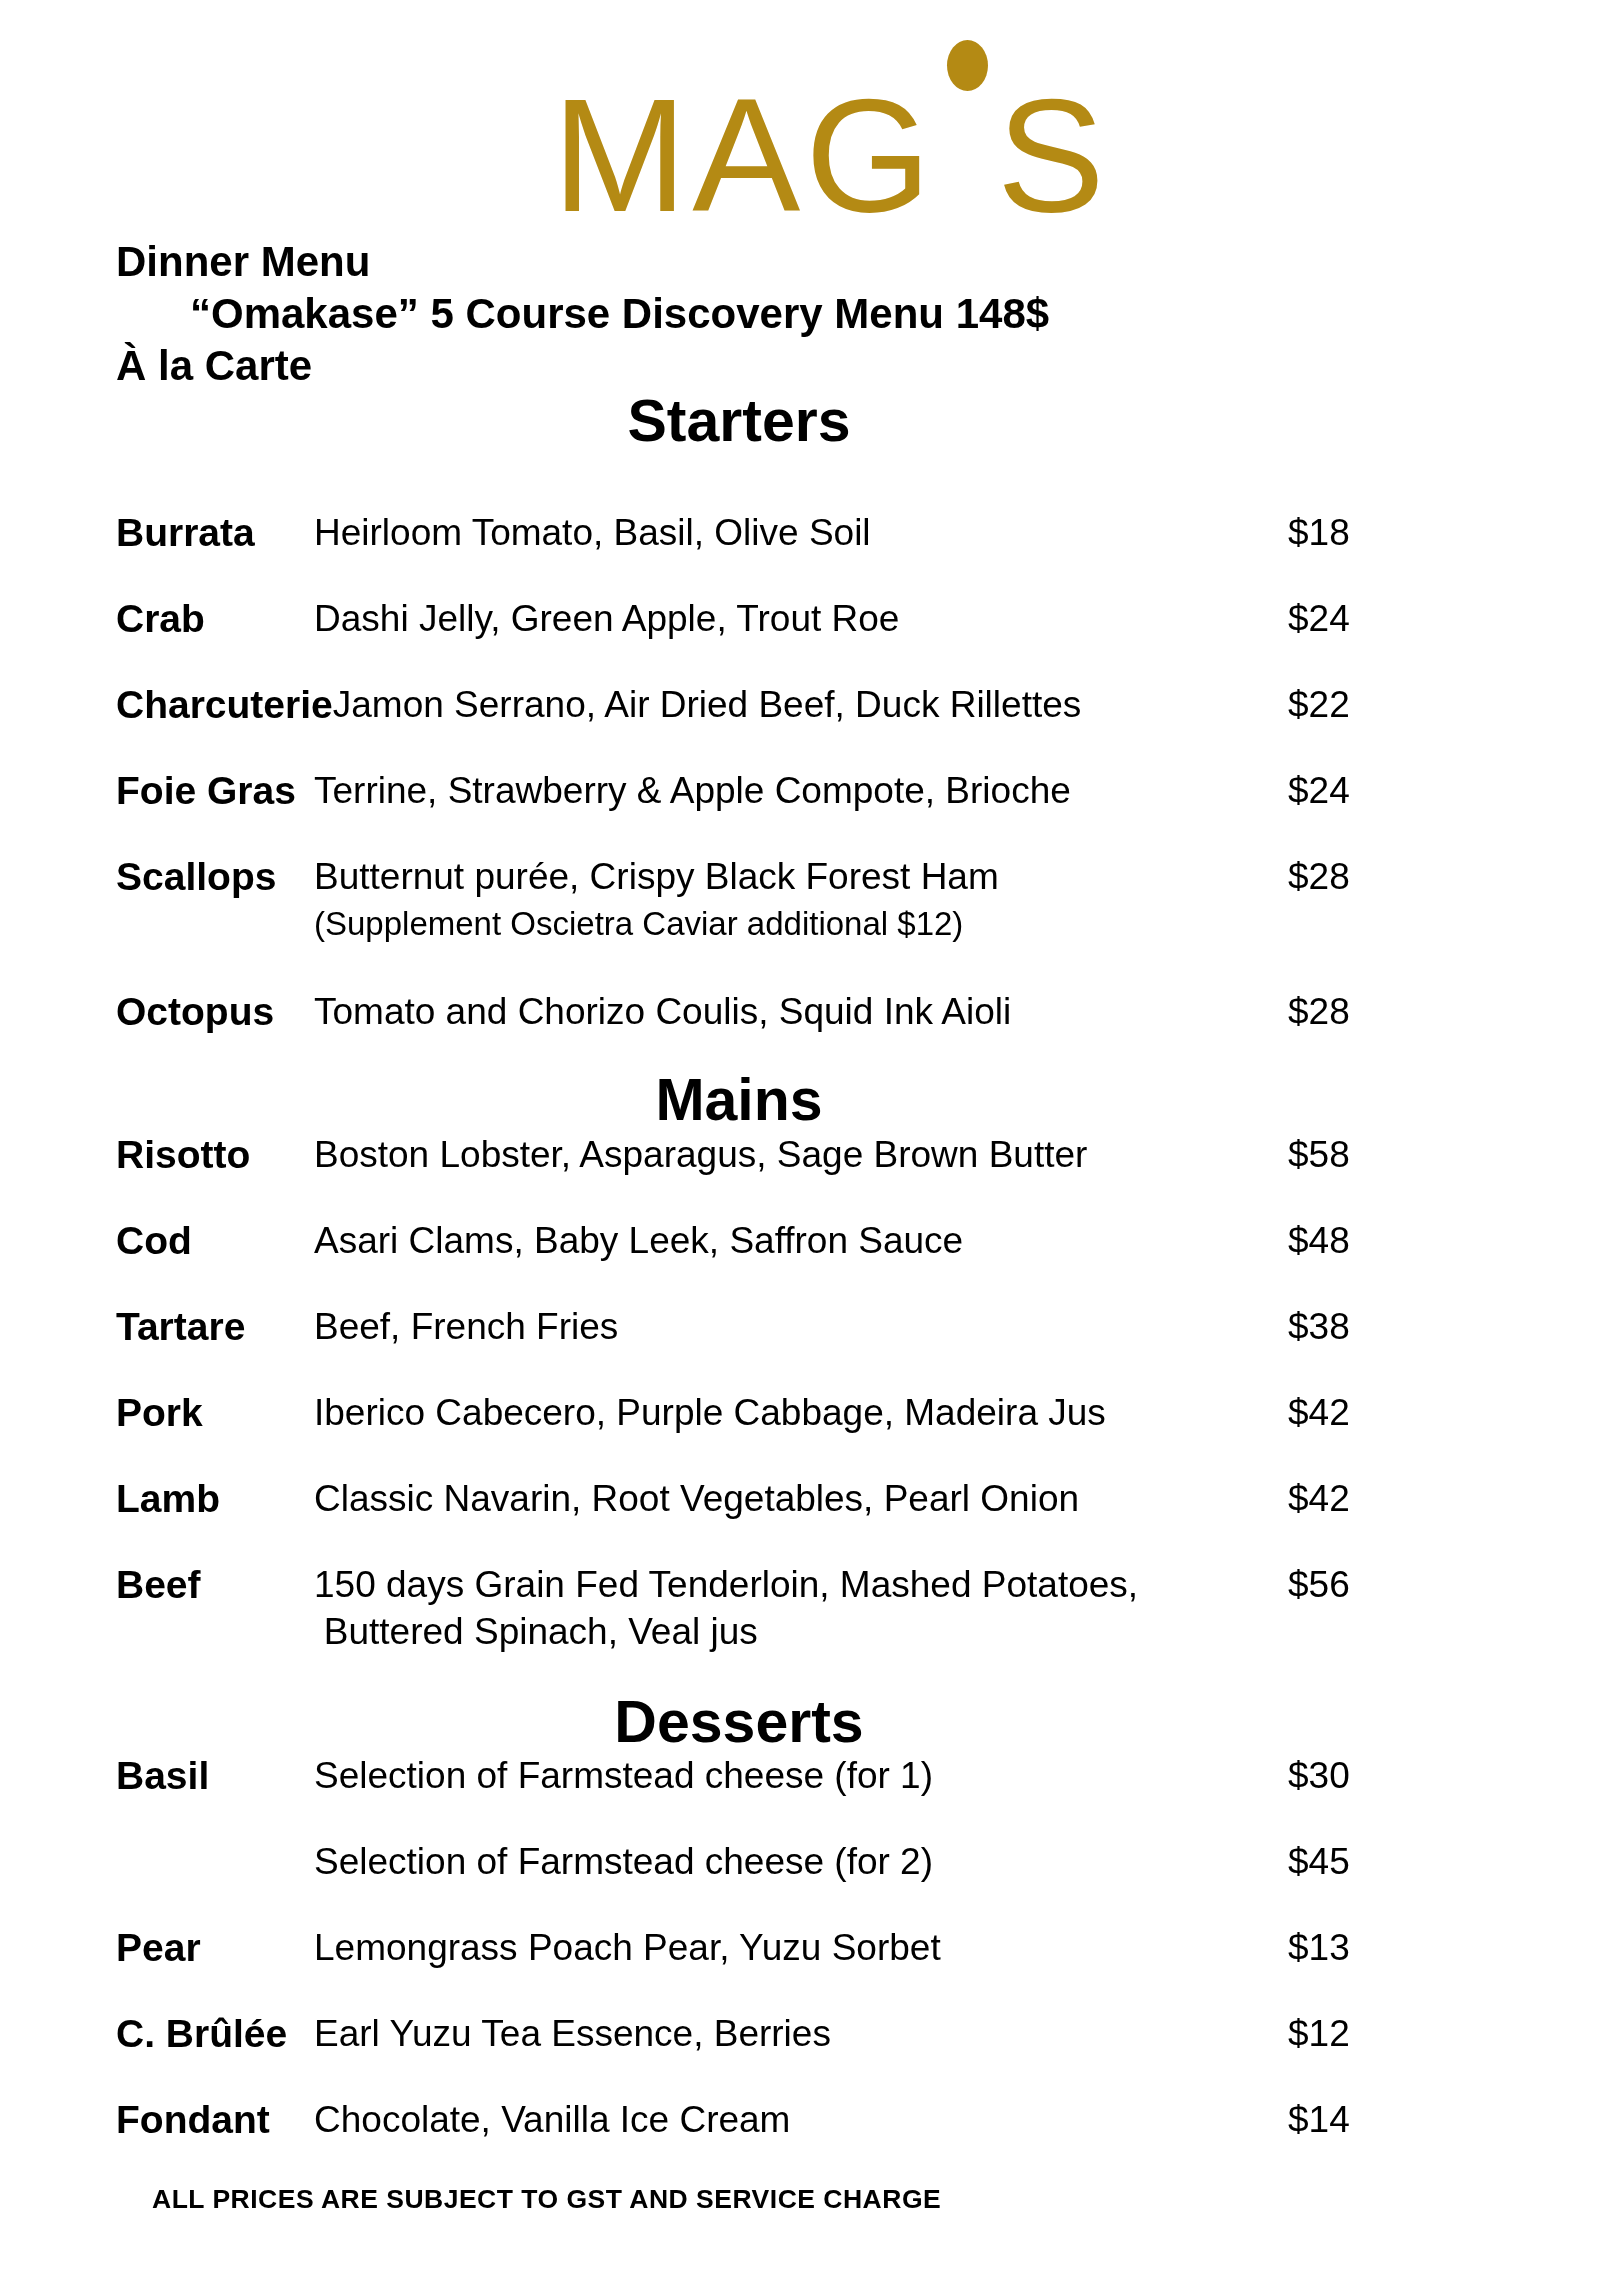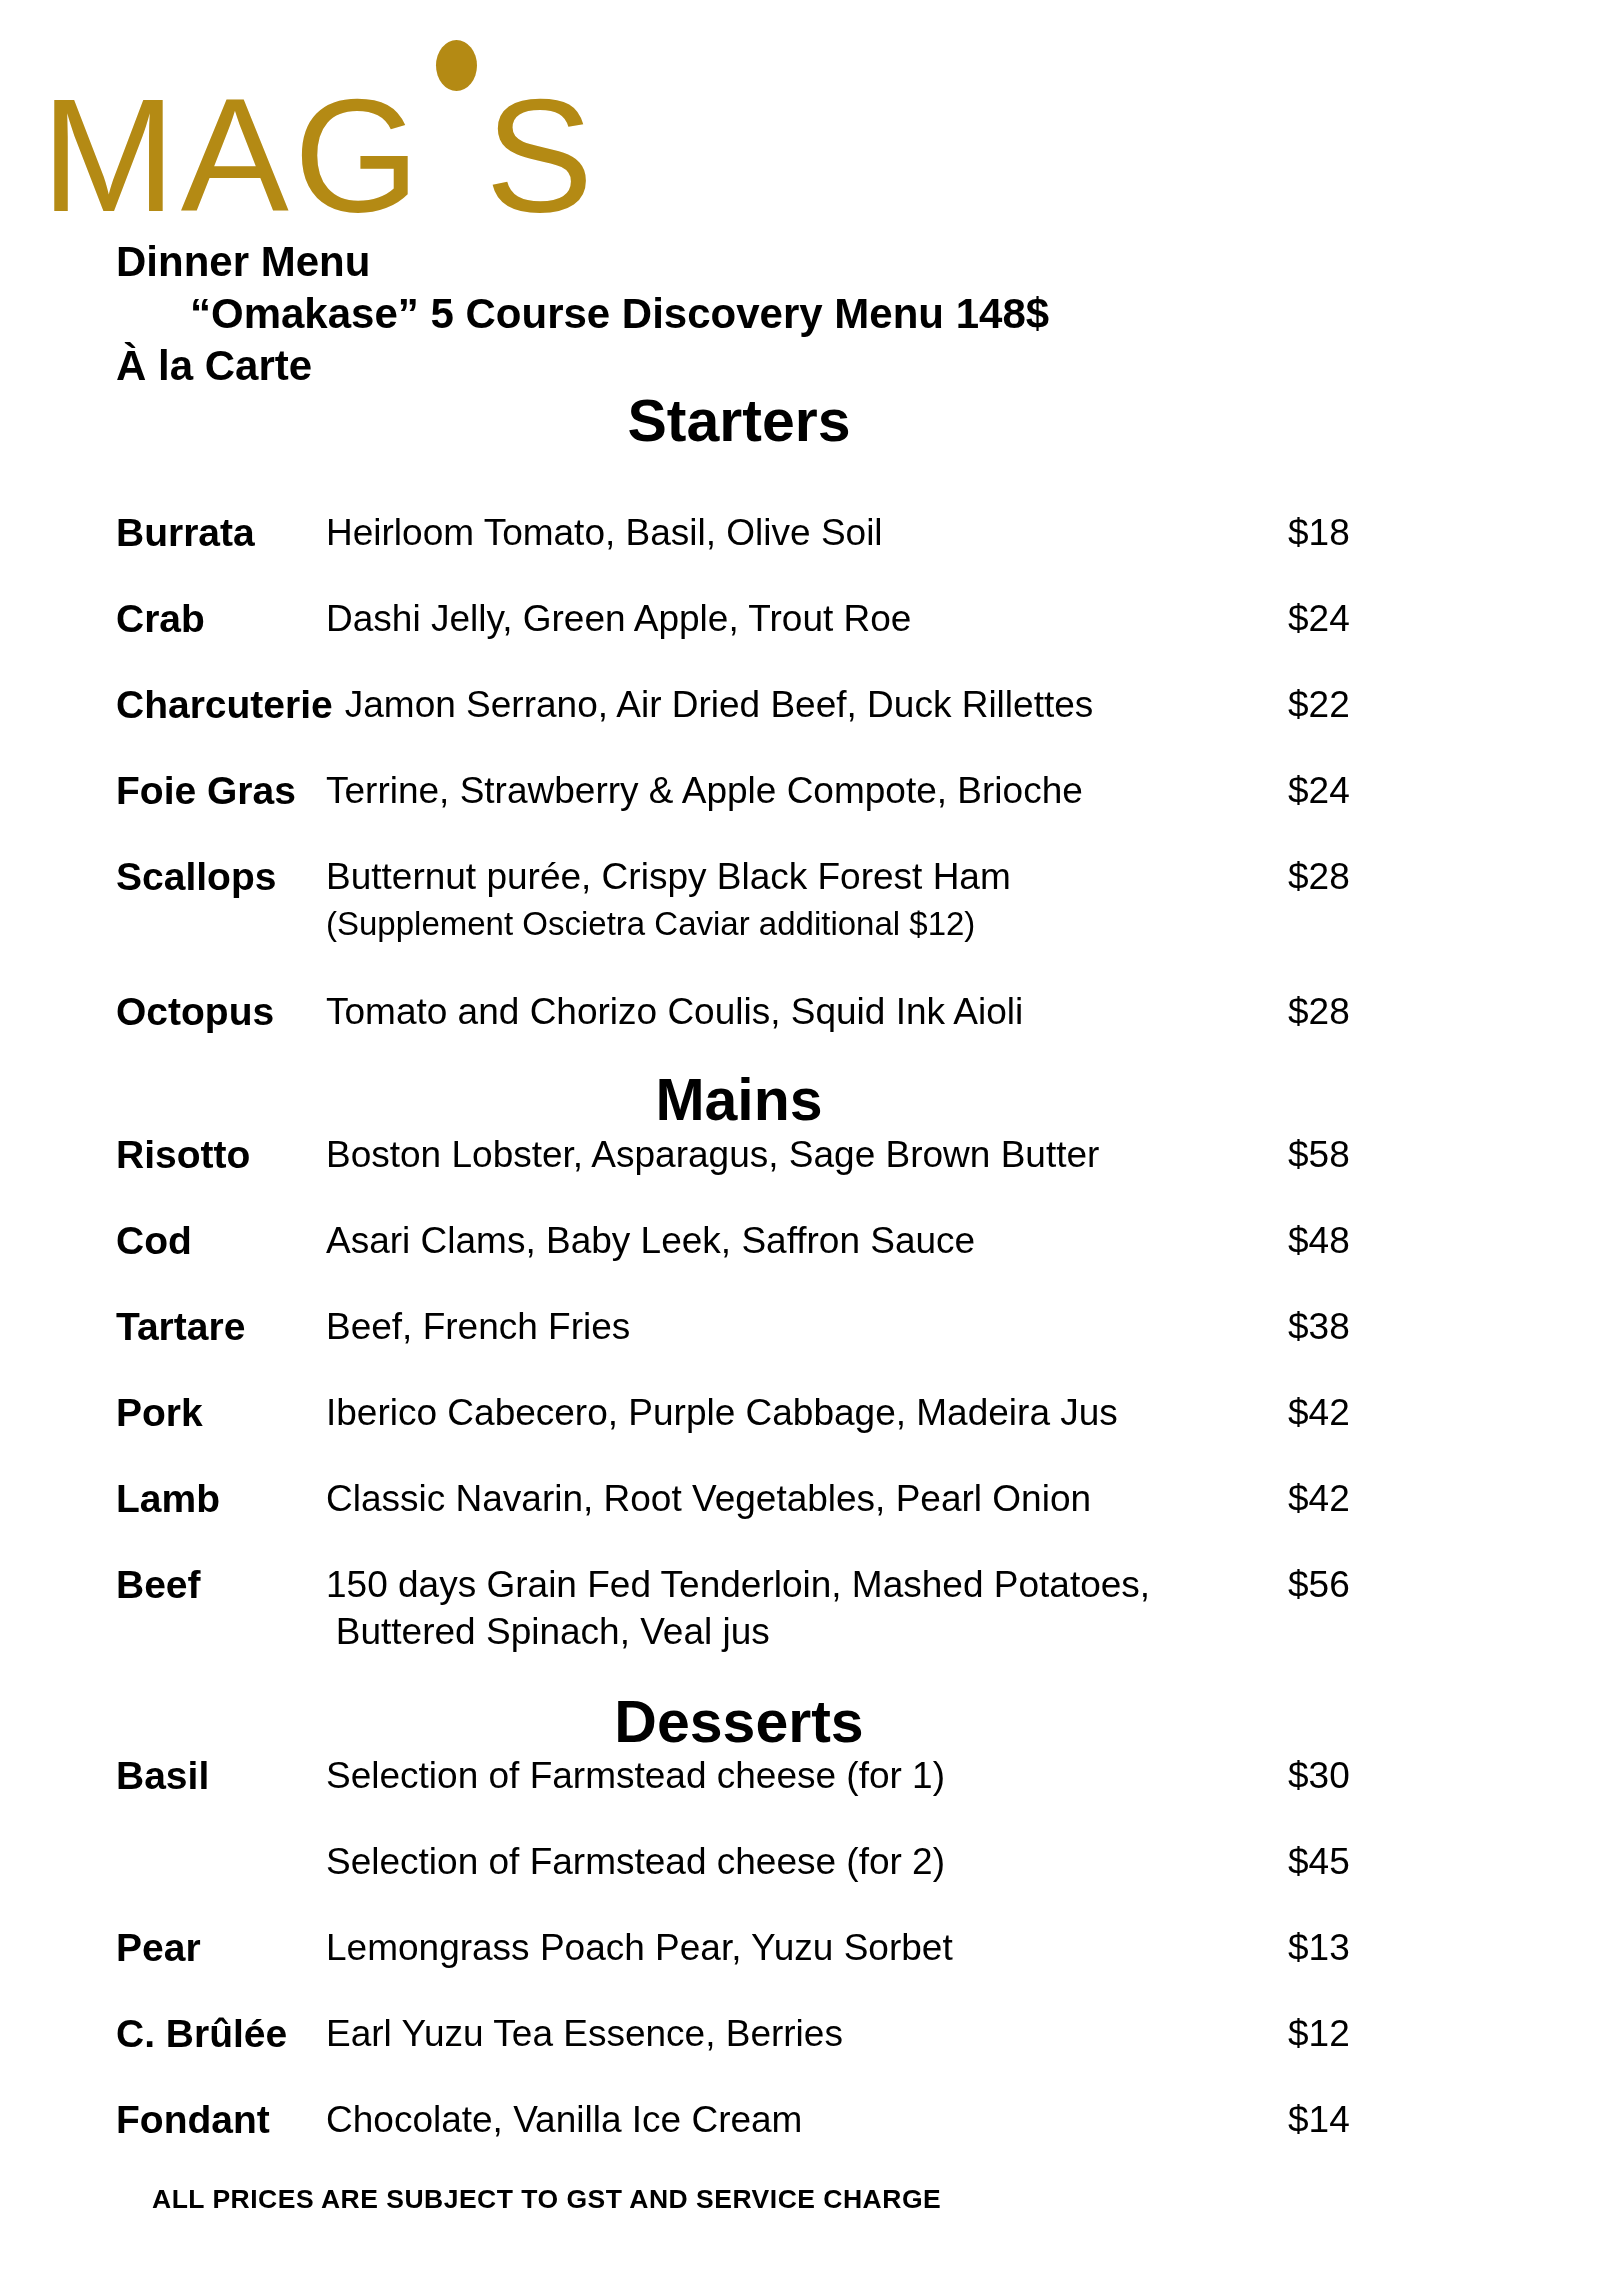--- a/index.html
+++ b/index.html
@@ -11,20 +11,21 @@
     width: 1621px;
     height: 2293px;
     position: relative;
     overflow: hidden;
     font-family: "Liberation Sans", sans-serif;
     color: #000000;
   }
   
   .logo-wrap {
     margin-top: 78px;
+    text-align: center;
     line-height: 0.95;
     white-space: nowrap;
     margin-left: 41px;
   }
   .logo-text {
     font-size: 162px;
     font-weight: 300;
     letter-spacing: 4.9px;
     color: var(--gold, #B48A14);
   }
@@ -71,21 +72,20 @@
   }
   .item-name {
     font-weight: 700;
     font-size: 39px;
     min-width: 198px;
     flex-shrink: 0;
   }
   .item-desc {
     flex: 1;
     padding-right: 15.7px;
-    margin-left: 12px;
   }
   .item-desc-line2 {
     line-height: 49px;
     padding-left: 9.8px;
   }
   .item-note {
     font-size: 33px;
     line-height: 49px;
   }
   .item-price {

